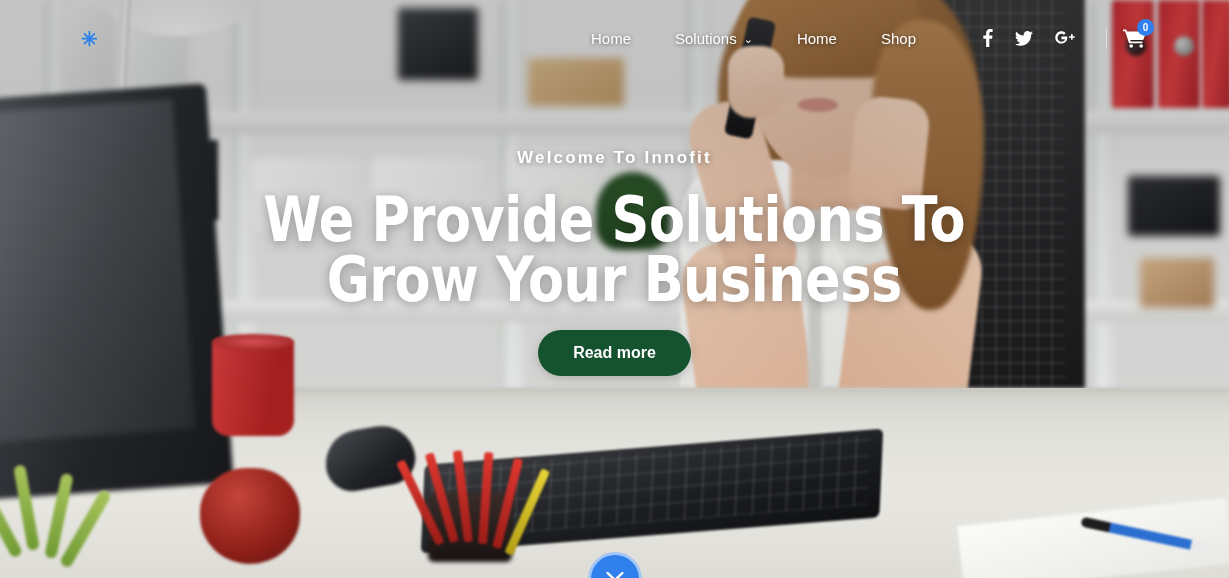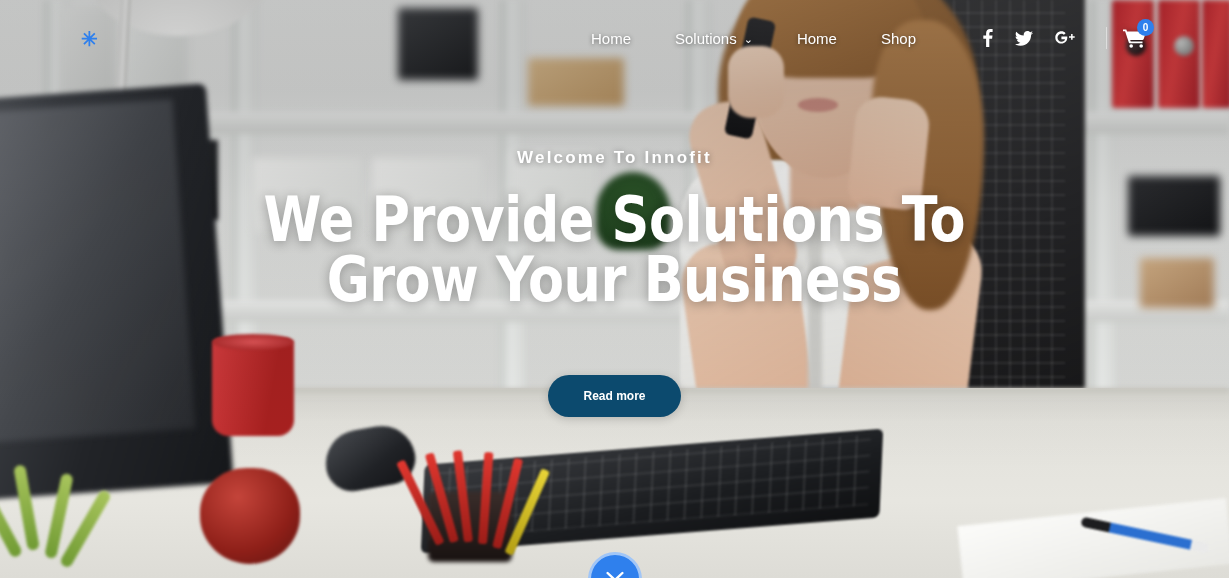--- a/index.html
+++ b/index.html
@@ -323,23 +323,23 @@
   .headline {
     margin-top:22px;
     font-size:62px; line-height:.97; font-weight:bold; color:#ffffff;
     text-align:center; letter-spacing:-0.5px;
     font-family:"DejaVu Sans Condensed","Liberation Sans Narrow","Liberation Sans",sans-serif;
     text-shadow:0 2px 12px rgba(0,0,0,.30);
     transform:scaleX(.94); transform-origin:center top;
   }
   .headline .l2 { display:block; }
   .btn-readmore {
-    margin-top:65px;
-    background:#0c4a6e; color:#ffffff;
-    font-size:12px; font-weight:bold;
+    margin-top:20px;
+    background:#14532d; color:#ffffff;
+    font-size:16px; font-weight:bold;
     padding:14px 35px; border:none; border-radius:26px;
     cursor:pointer; box-shadow:0 2px 10px rgba(0,0,0,.18);
     font-family:"Liberation Sans", sans-serif;
   }
 
   
   .scroll-down {
     position:absolute; left:50%; top:552px; transform:translateX(-50%);
     width:54px; height:54px; border-radius:50%;
     background:#2f80ed; border:3px solid rgba(255,255,255,.55);

